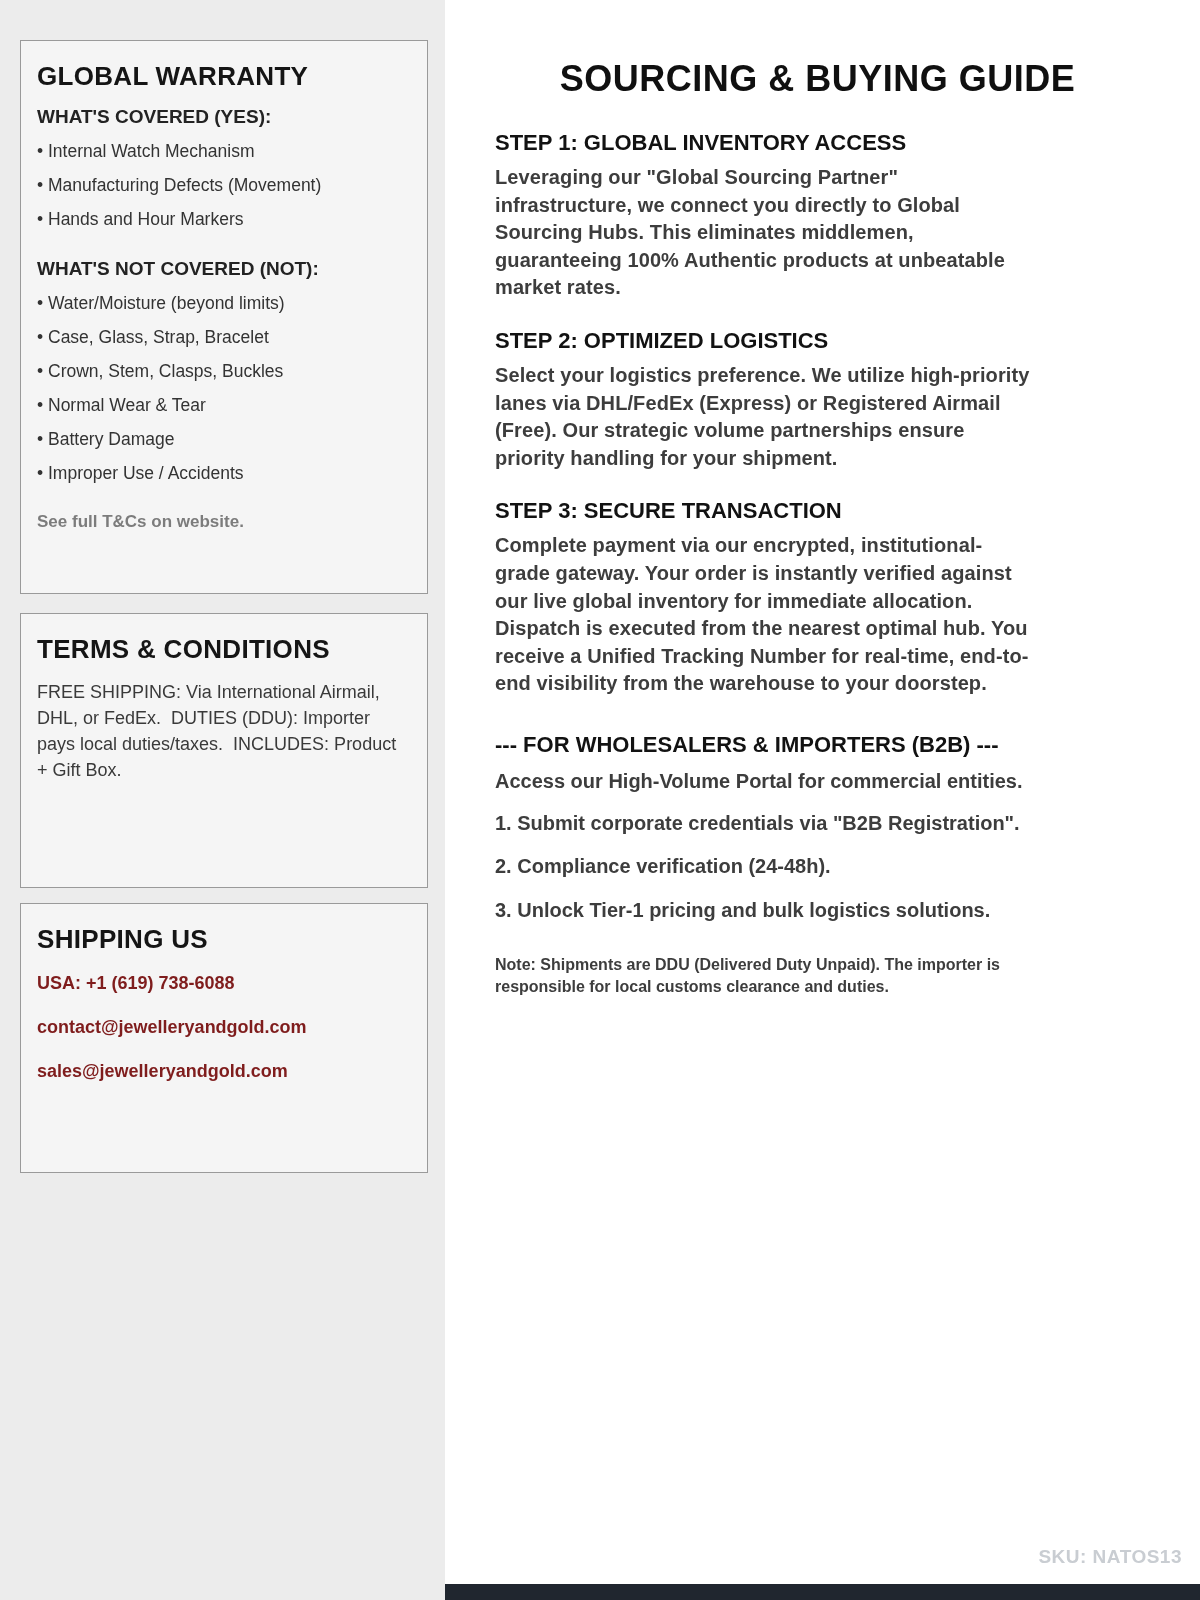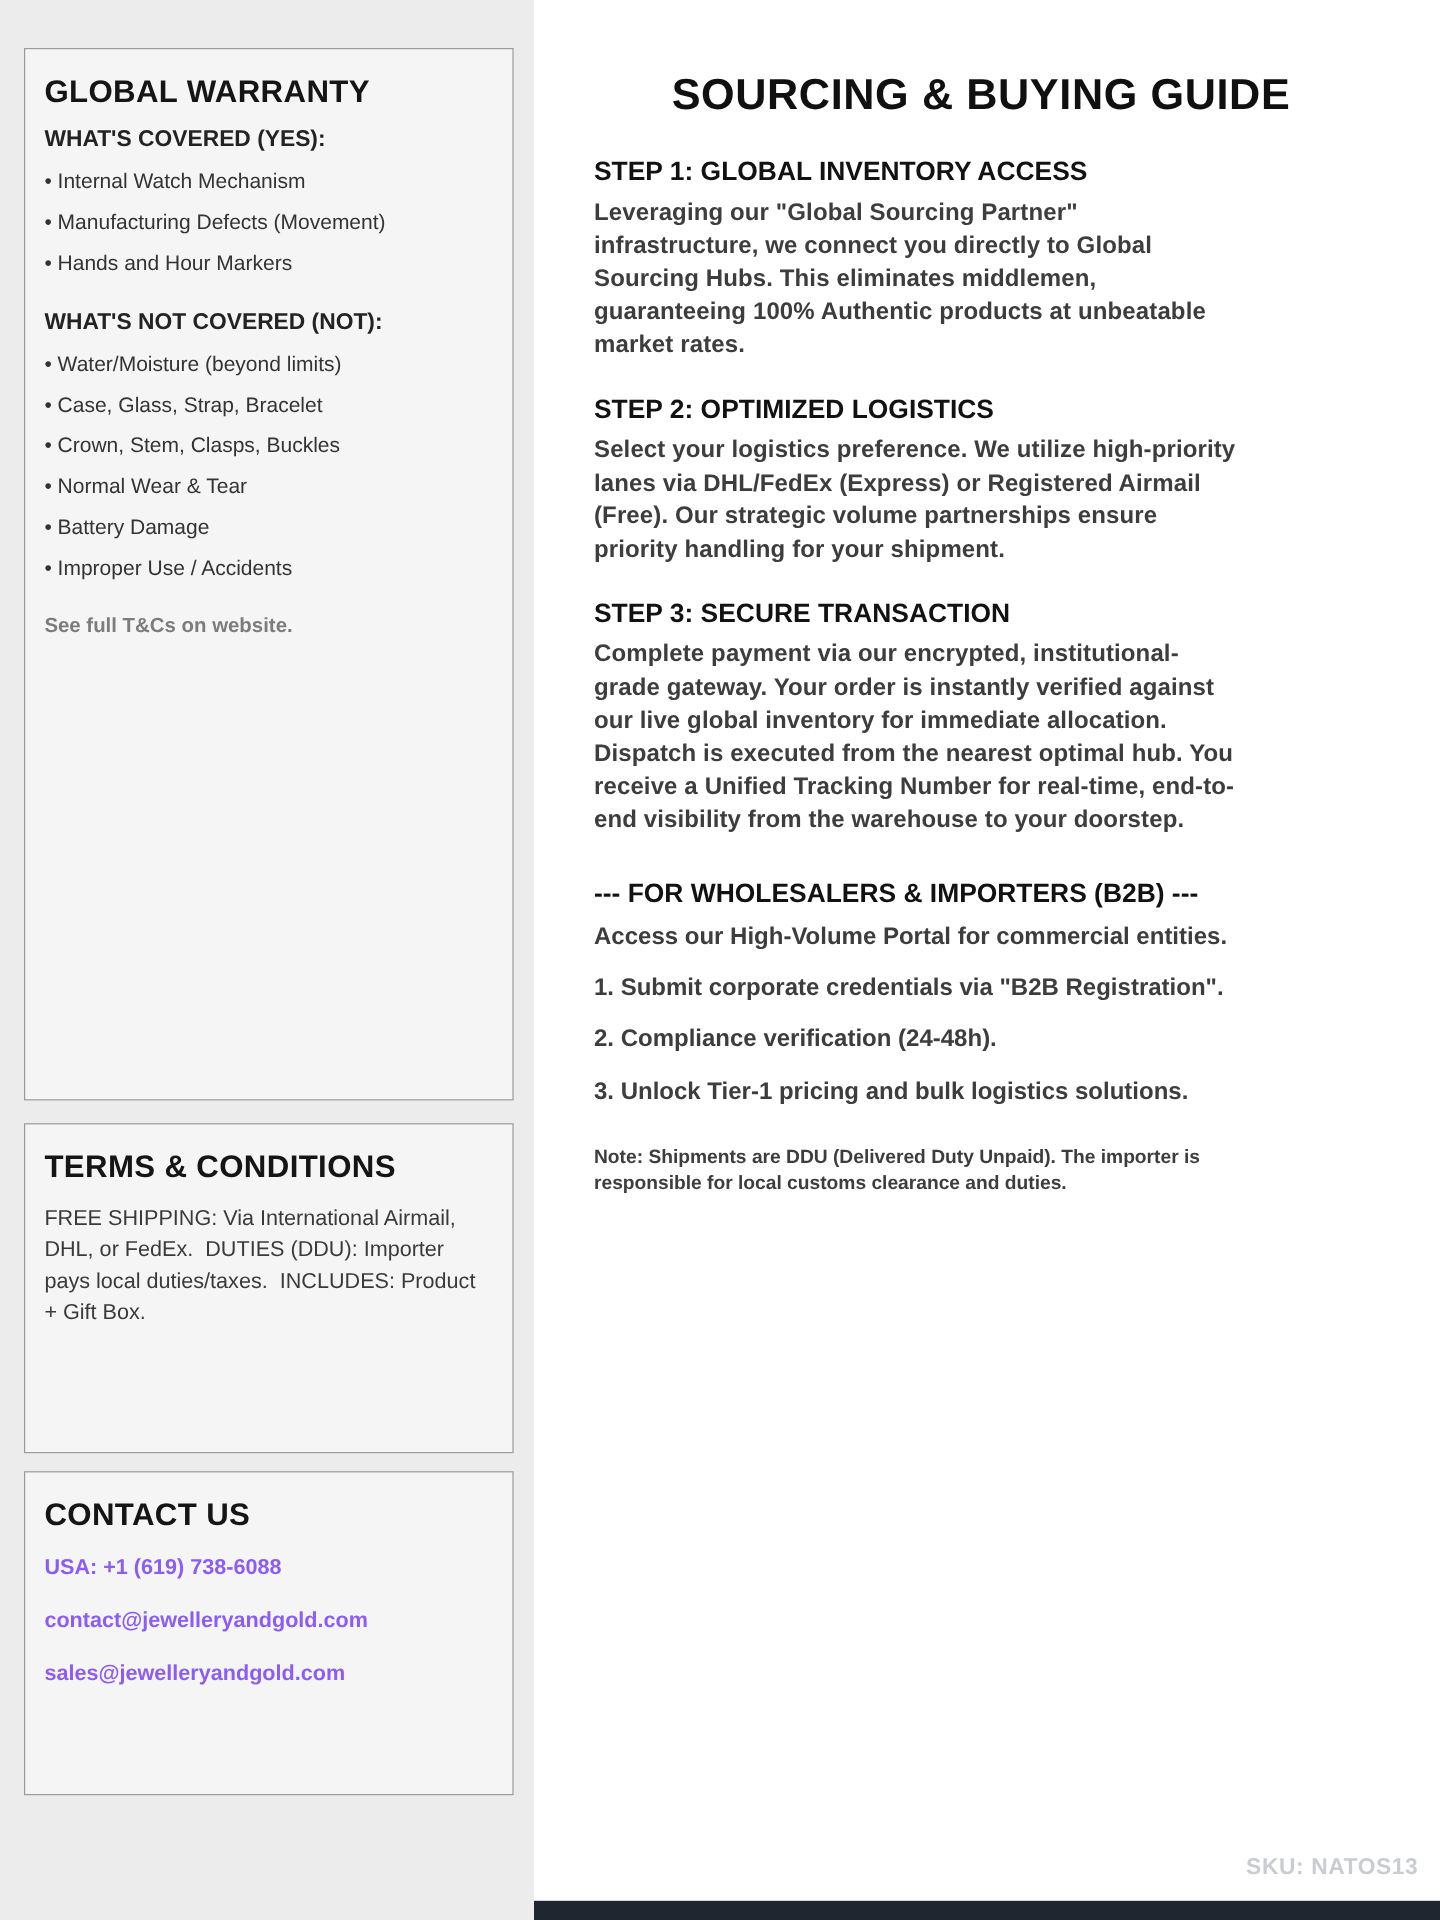--- a/index.html
+++ b/index.html
@@ -23,21 +23,21 @@
     width: 445px; height: 1600px;
     background: #ececec;
     padding: 40px 17px 0 20px;
   }
   .panel {
     background: #f5f5f5;
     border: 1px solid #9a9a9a;
     padding: 20px 16px;
     margin-bottom: 19px;
   }
-  .panel-warranty { height: 877px; }
+  .panel-warranty { height: 554px; }
   .panel-terms    { height: 275px; margin-bottom: 15px; }
   .panel-contact  { height: 270px; }
 
   .panel h2 {
     font-size: 26px;
     font-weight: bold;
     color: #151515;
     letter-spacing: 0.3px;
     margin-bottom: 14px;
   }
@@ -65,21 +65,21 @@
   .terms-body {
     font-size: 18px;
     font-weight: normal;
     color: #3a3a3a;
     line-height: 1.45;
     white-space: pre-wrap;
   }
   .contact-line {
     font-size: 18px;
     font-weight: bold;
-    color: #8b5cf6;
+    color: #7f1d1d;
     margin-bottom: 23px;
   }
   .panel-contact h2 { margin-bottom: 18px; }
 
   
   .main {
     position: absolute;
     left: 445px; top: 0;
     width: 755px; height: 1600px;
     padding: 58px 60px 0 50px;
@@ -185,21 +185,21 @@
 
       <p class="footnote">See full T&amp;Cs on website.</p>
     </section>
 
     <section class="panel panel-terms">
       <h2>TERMS &amp; CONDITIONS</h2>
       <p class="terms-body">FREE SHIPPING: Via International Airmail, DHL, or FedEx.  DUTIES (DDU): Importer pays local duties/taxes.  INCLUDES: Product + Gift Box.</p>
     </section>
 
     <section class="panel panel-contact">
-      <h2>CONTACT US</h2>
+      <h2>SHIPPING US</h2>
       <p class="contact-line">USA: +1 (619) 738-6088</p>
       <p class="contact-line">contact@jewelleryandgold.com</p>
       <p class="contact-line">sales@jewelleryandgold.com</p>
     </section>
 
   </aside>
 
   <main class="main">
     <h1 class="main-title">SOURCING &amp; BUYING GUIDE</h1>
 

